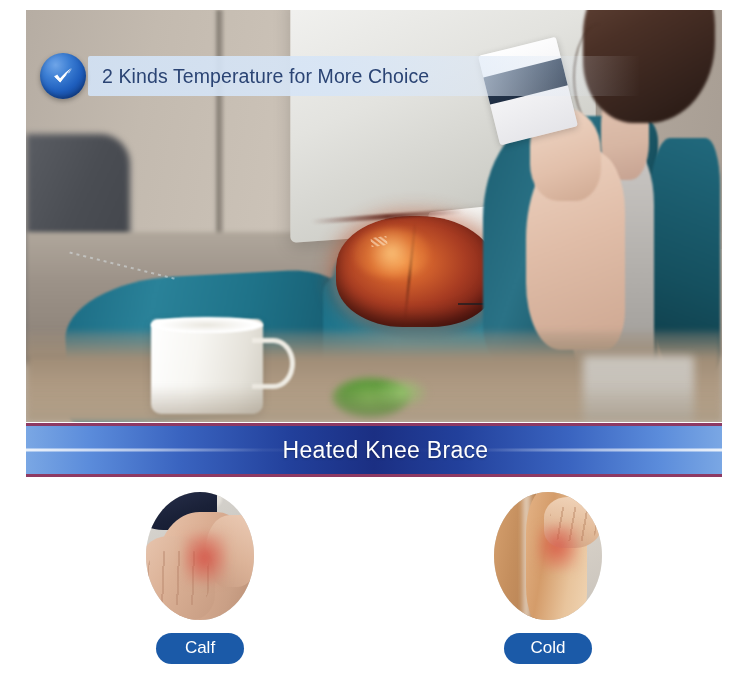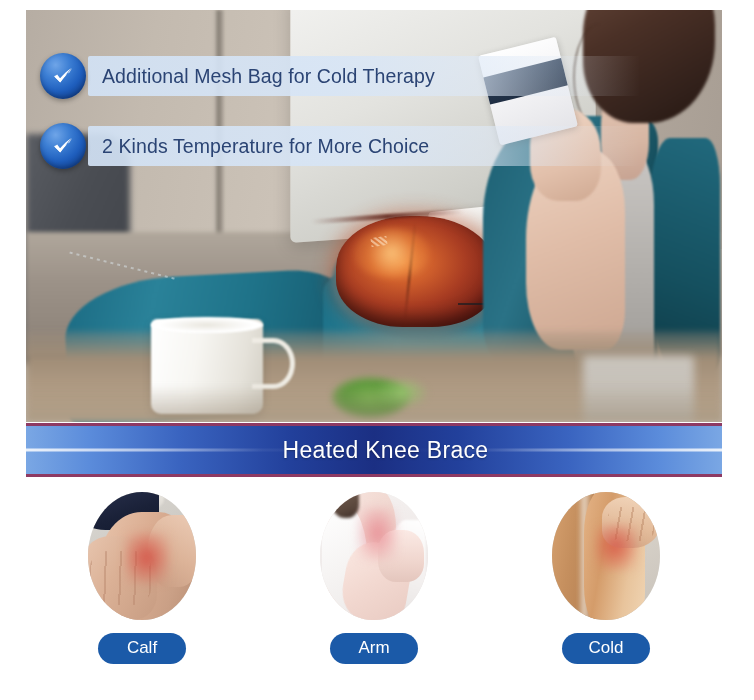--- a/index.html
+++ b/index.html
@@ -611,30 +611,20 @@
     <div class="plant2"></div>
     <div class="glass-fg"></div>
     <div class="mug"></div>
     <div class="mug-rim"></div>
     <div class="mug-handle"></div>
     <div class="fg-blur-strip"></div>
   </div>
 
   <div class="features" style="left:14px;top:42px;width:600px;">
 
-    <div class="feature-row">
-      <div class="feature-bar"></div>
-      <div class="check-badge">
-        <svg width="28" height="28" viewBox="0 0 28 28" aria-hidden="true">
-          <path d="M5.5 14.6 L11 20.2 L23 6.4 L20.4 10.4 L11.1 16.4 L8.2 12.6 Z" fill="#ffffff"></path>
-          <path d="M5.2 14.2 C7.2 13.0 9.4 14.6 10.9 16.6 C14.4 12.2 18.6 8.4 22.8 6.0 C18.2 10.6 14.2 15.8 11.4 20.6 C9.6 18.6 7.2 16.4 5.2 14.2 Z" fill="#ffffff"></path>
-        </svg>
-      </div>
-      <div class="feature-text">Additional Mesh Bag for Cold Therapy</div>
-    </div>
 
     <div class="feature-row">
       <div class="feature-bar"></div>
       <div class="check-badge">
         <svg width="28" height="28" viewBox="0 0 28 28" aria-hidden="true">
           <path d="M5.5 14.6 L11 20.2 L23 6.4 L20.4 10.4 L11.1 16.4 L8.2 12.6 Z" fill="#ffffff"></path>
           <path d="M5.2 14.2 C7.2 13.0 9.4 14.6 10.9 16.6 C14.4 12.2 18.6 8.4 22.8 6.0 C18.2 10.6 14.2 15.8 11.4 20.6 C9.6 18.6 7.2 16.4 5.2 14.2 Z" fill="#ffffff"></path>
         </svg>
       </div>
       <div class="feature-text">2 Kinds Temperature for More Choice</div>
@@ -658,33 +648,20 @@
       <div class="knee-shirt"></div>
       <div class="knee-leg"></div>
       <div class="knee-hand2"></div>
       <div class="knee-hand1"></div>
       <div class="knee-knuckles"></div>
       <div class="knee-pain"></div>
     </div>
     <div class="part-pill">Calf</div>
   </div>
 
-  <div class="part-card">
-    <div class="part-oval">
-      <div class="arm-bg"></div>
-      <div class="arm-body"></div>
-      <div class="arm-tank"></div>
-      <div class="arm-tank2"></div>
-      <div class="arm-forearm"></div>
-      <div class="arm-hand"></div>
-      <div class="arm-hair"></div>
-      <div class="arm-pain"></div>
-    </div>
-    <div class="part-pill">Arm</div>
-  </div>
 
   <div class="part-card">
     <div class="part-oval">
       <div class="calf-bg"></div>
       <div class="calf-leg-back"></div>
       <div class="calf-streak"></div>
       <div class="calf-leg-front"></div>
       <div class="calf-hand"></div>
       <div class="calf-fingers"></div>
       <div class="calf-pain"></div>

